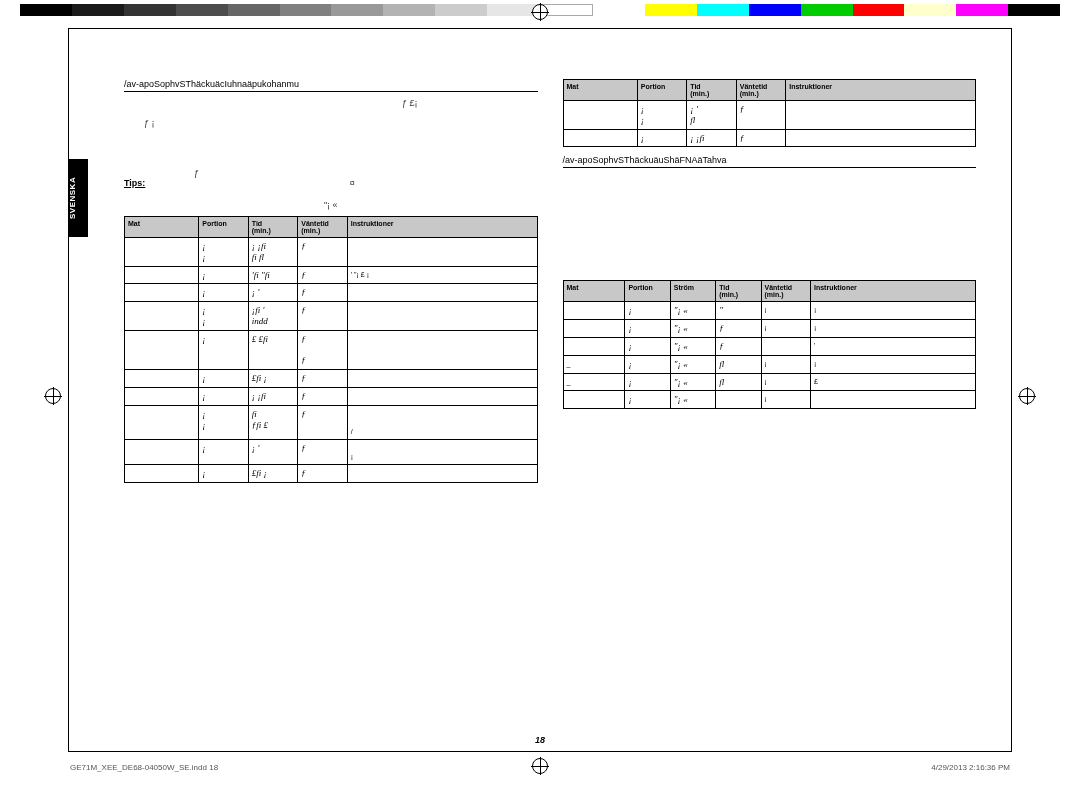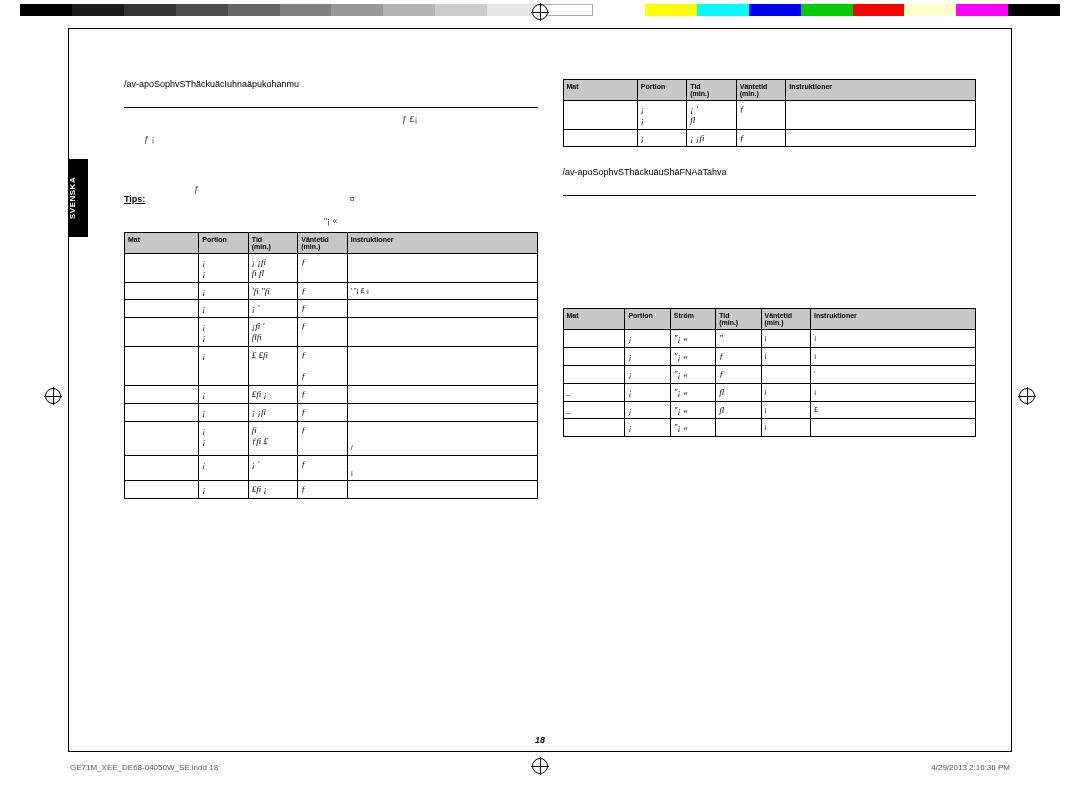--- a/index.html
+++ b/index.html
@@ -73,21 +73,21 @@
       padding: 4px 0;
     }
     .col {
       flex: 1;
       padding: 0 15px 0 25px;
     }
     .col + .col { padding-left: 10px; padding-right: 5px; }
     .section-path {
       font-size: 9px;
       border-bottom: 1px solid #000;
-      padding-bottom: 18px;
+      padding-bottom: 2px;
       margin-bottom: 6px;
     }
     .tips, .sub-head { font-weight: bold; font-size: 9px; margin-top: 12px; }
     .tips { text-decoration: underline; }
     .para-area { height: 80px; position: relative; }
     .garble { color: #333; font-size: 9px; position: relative; }
     table {
       border-collapse: collapse;
       width: 100%;
       margin-top: 6px;
@@ -208,21 +208,21 @@
             <td class="glyph" style="white-space: pre-line;">¡</td>
             <td class="glyph" style="white-space: pre-line;">¡ '</td>
             <td class="glyph" style="white-space: pre-line;">ƒ</td>
             <td class="wide" style="white-space: pre-line;"></td>
           </tr>
           <tr>
             <td class="wide" style="white-space: pre-line;"></td>
             <td class="glyph" style="white-space: pre-line;">¡
 ¡</td>
             <td class="glyph" style="white-space: pre-line;">¡fi '
-flfi</td>
+indd</td>
             <td class="glyph" style="white-space: pre-line;">ƒ</td>
             <td class="wide" style="white-space: pre-line;"></td>
           </tr>
           <tr>
             <td class="wide" style="white-space: pre-line;"></td>
             <td class="glyph" style="white-space: pre-line;">¡</td>
             <td class="glyph" style="white-space: pre-line;">£ £fi</td>
             <td class="glyph" style="white-space: pre-line;">ƒ
 
 ƒ</td>
@@ -298,21 +298,21 @@
           <tr>
             <td class="wide" style="white-space: pre-line;"></td>
             <td class="glyph" style="white-space: pre-line;">¡</td>
             <td class="glyph" style="white-space: pre-line;">¡ ¡fi</td>
             <td class="glyph" style="white-space: pre-line;">ƒ</td>
             <td class="wide" style="white-space: pre-line;"></td>
           </tr>
         </tbody>
     </table>
 
-    <div class="section-path" style="margin-top:20px;">/av-apoSophvSThäckuäuShäFNAäTahva</div>
+    <div class="section-path" style="margin-top:8px;">/av-apoSophvSThäckuäuShäFNAäTahva</div>
     <div style="height:60px;"></div>
     <div style="height:40px;"></div>
 
     <table id="tbl-r2">
       <thead>
           <tr id="thr2">
             <th style="white-space: pre-line; width: 15%;">Mat</th>
             <th style="white-space: pre-line; width: 11%;">Portion</th>
             <th style="white-space: pre-line; width: 11%;">Ström</th>
             <th style="white-space: pre-line; width: 11%;">Tid

